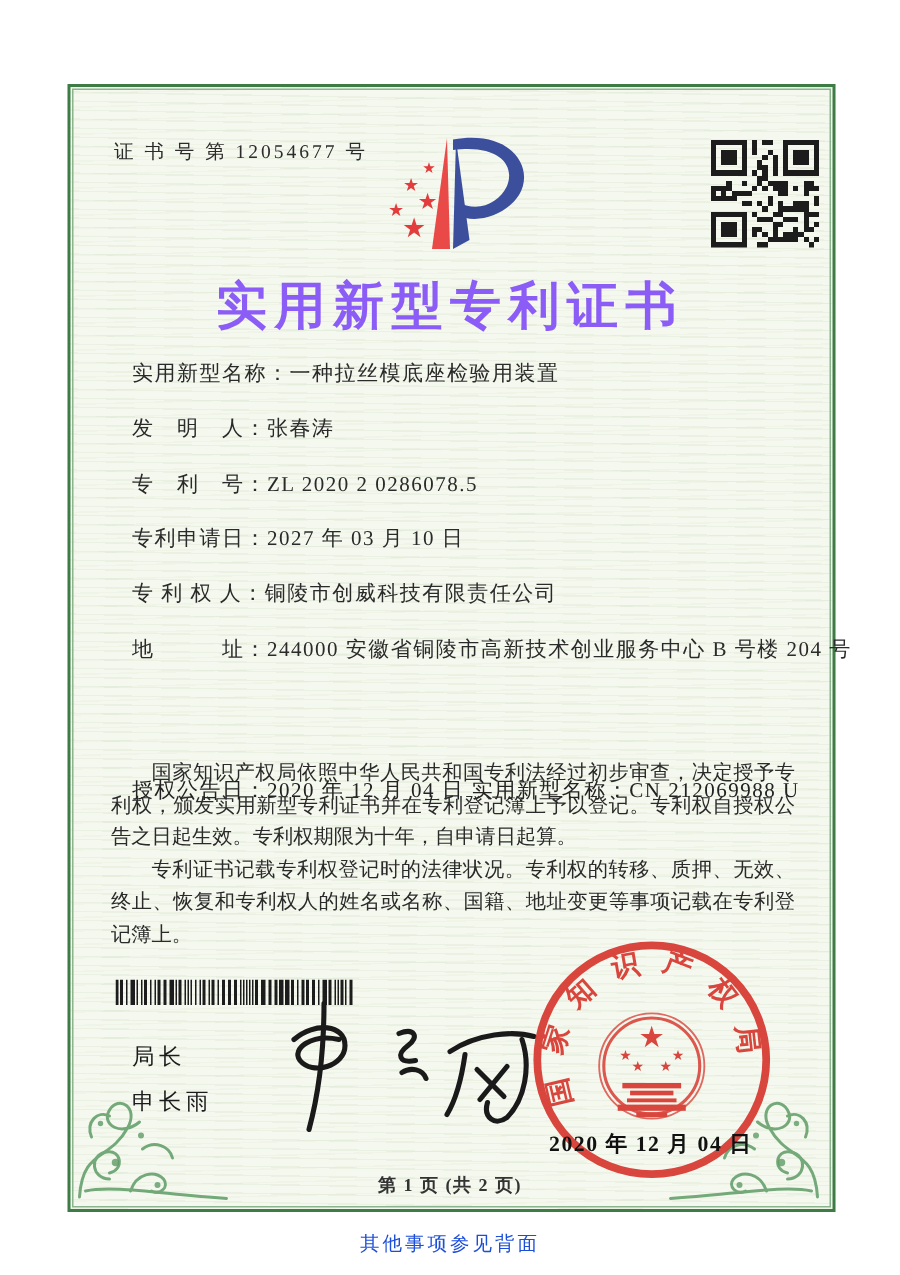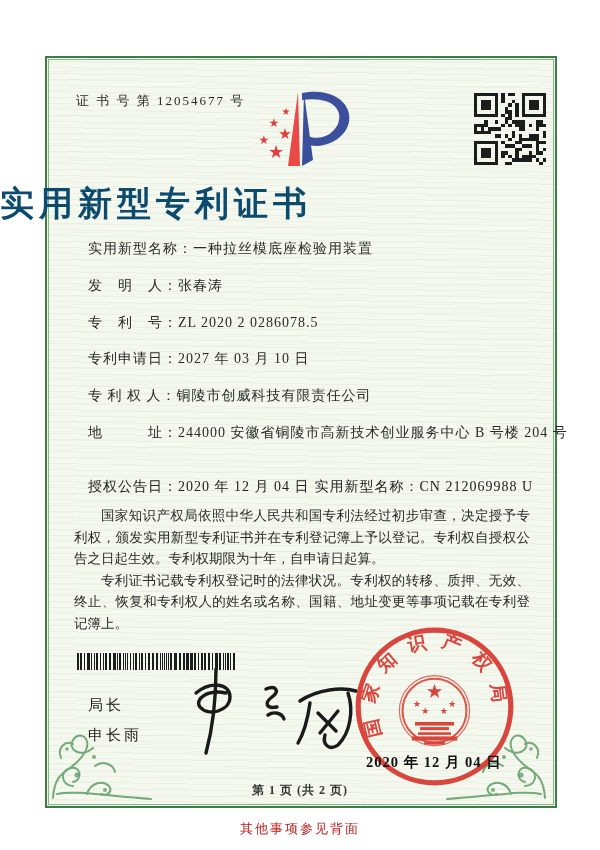--- a/index.html
+++ b/index.html
@@ -15,37 +15,37 @@
     background-image:
       repeating-linear-gradient(1deg, rgba(140,180,130,0.10) 0 1px, transparent 1px 6px),
       repeating-linear-gradient(-1.5deg, rgba(160,195,150,0.07) 0 1px, transparent 1px 9px);
   }
   .frame::after{
     content:"";position:absolute;inset:1px;border:1px solid #8ab48d;pointer-events:none;
   }
   .cert-no{position:absolute;left:76px;top:92px;font-size:13px;letter-spacing:2px;color:#2b2b2b;}
   .logo{position:absolute;left:243px;top:86px;}
   .qr{position:absolute;left:474px;top:93px;width:72px;height:72px;}
-  .title{position:absolute;left:0;top:181px;width:600px;margin:0;text-align:left;
-    font-size:34px;font-weight:700;letter-spacing:5px;color:#0c4a6e;}
+  .title{position:absolute;left:0;top:181px;width:600px;margin:0;text-align:center;
+    font-size:34px;font-weight:700;letter-spacing:5px;color:#8b5cf6;}
   .fields{position:absolute;left:88px;top:240px;width:440px;}
   .field-row{height:36.8px;font-size:14px;letter-spacing:1px;color:#2a2a2a;white-space:nowrap;}
   .field-row .lbl{display:inline-block;}
   .grant-row{position:absolute;left:88px;top:478px;width:460px;font-size:14px;letter-spacing:1px;white-space:nowrap;}
-  .grant-row .col1{display:inline-block;width:222px;}
+  .grant-row .col1{display:inline-block;width:222px;margin-top:40px;}
   .paras{position:absolute;left:74px;top:506px;width:456px;font-size:13.5px;line-height:21.5px;
     text-align:justify;color:#2a2a2a;font-family:Liberation Mono, monospace;}
   .paras p{margin:0;text-indent:2em;}
   .barcode{position:absolute;left:77px;top:653px;width:160px;height:17px;}
   .signer{position:absolute;left:88px;top:690px;font-size:15px;letter-spacing:3px;line-height:30px;color:#1c1c1c;}
   .signature{position:absolute;left:180px;top:655px;}
   .seal{position:absolute;left:352px;top:624px;opacity:.92;}
   .seal-date{position:absolute;left:366px;top:753px;font-size:14.5px;font-weight:600;letter-spacing:1px;color:#111;}
   .page-num{position:absolute;left:0;top:782px;width:600px;text-align:center;font-size:12px;letter-spacing:1px;color:#333;font-weight:bold;}
-  .back-note{position:absolute;left:0;top:820px;width:600px;text-align:center;font-size:13px;letter-spacing:2px;color:#b91c1c;}
+  .back-note{position:absolute;left:0;top:820px;width:600px;text-align:center;font-size:13px;letter-spacing:2px;color:#1d4ed8;}
   .ornament{position:absolute;width:112px;height:110px;}
   .orn-left{left:47px;top:694px;}
   .orn-right{left:439px;top:694px;transform:scaleX(-1);}
 </style>
 </head>
 <body>
 
 <div class="frame"></div>
 
 <div class="ornament orn-left">

